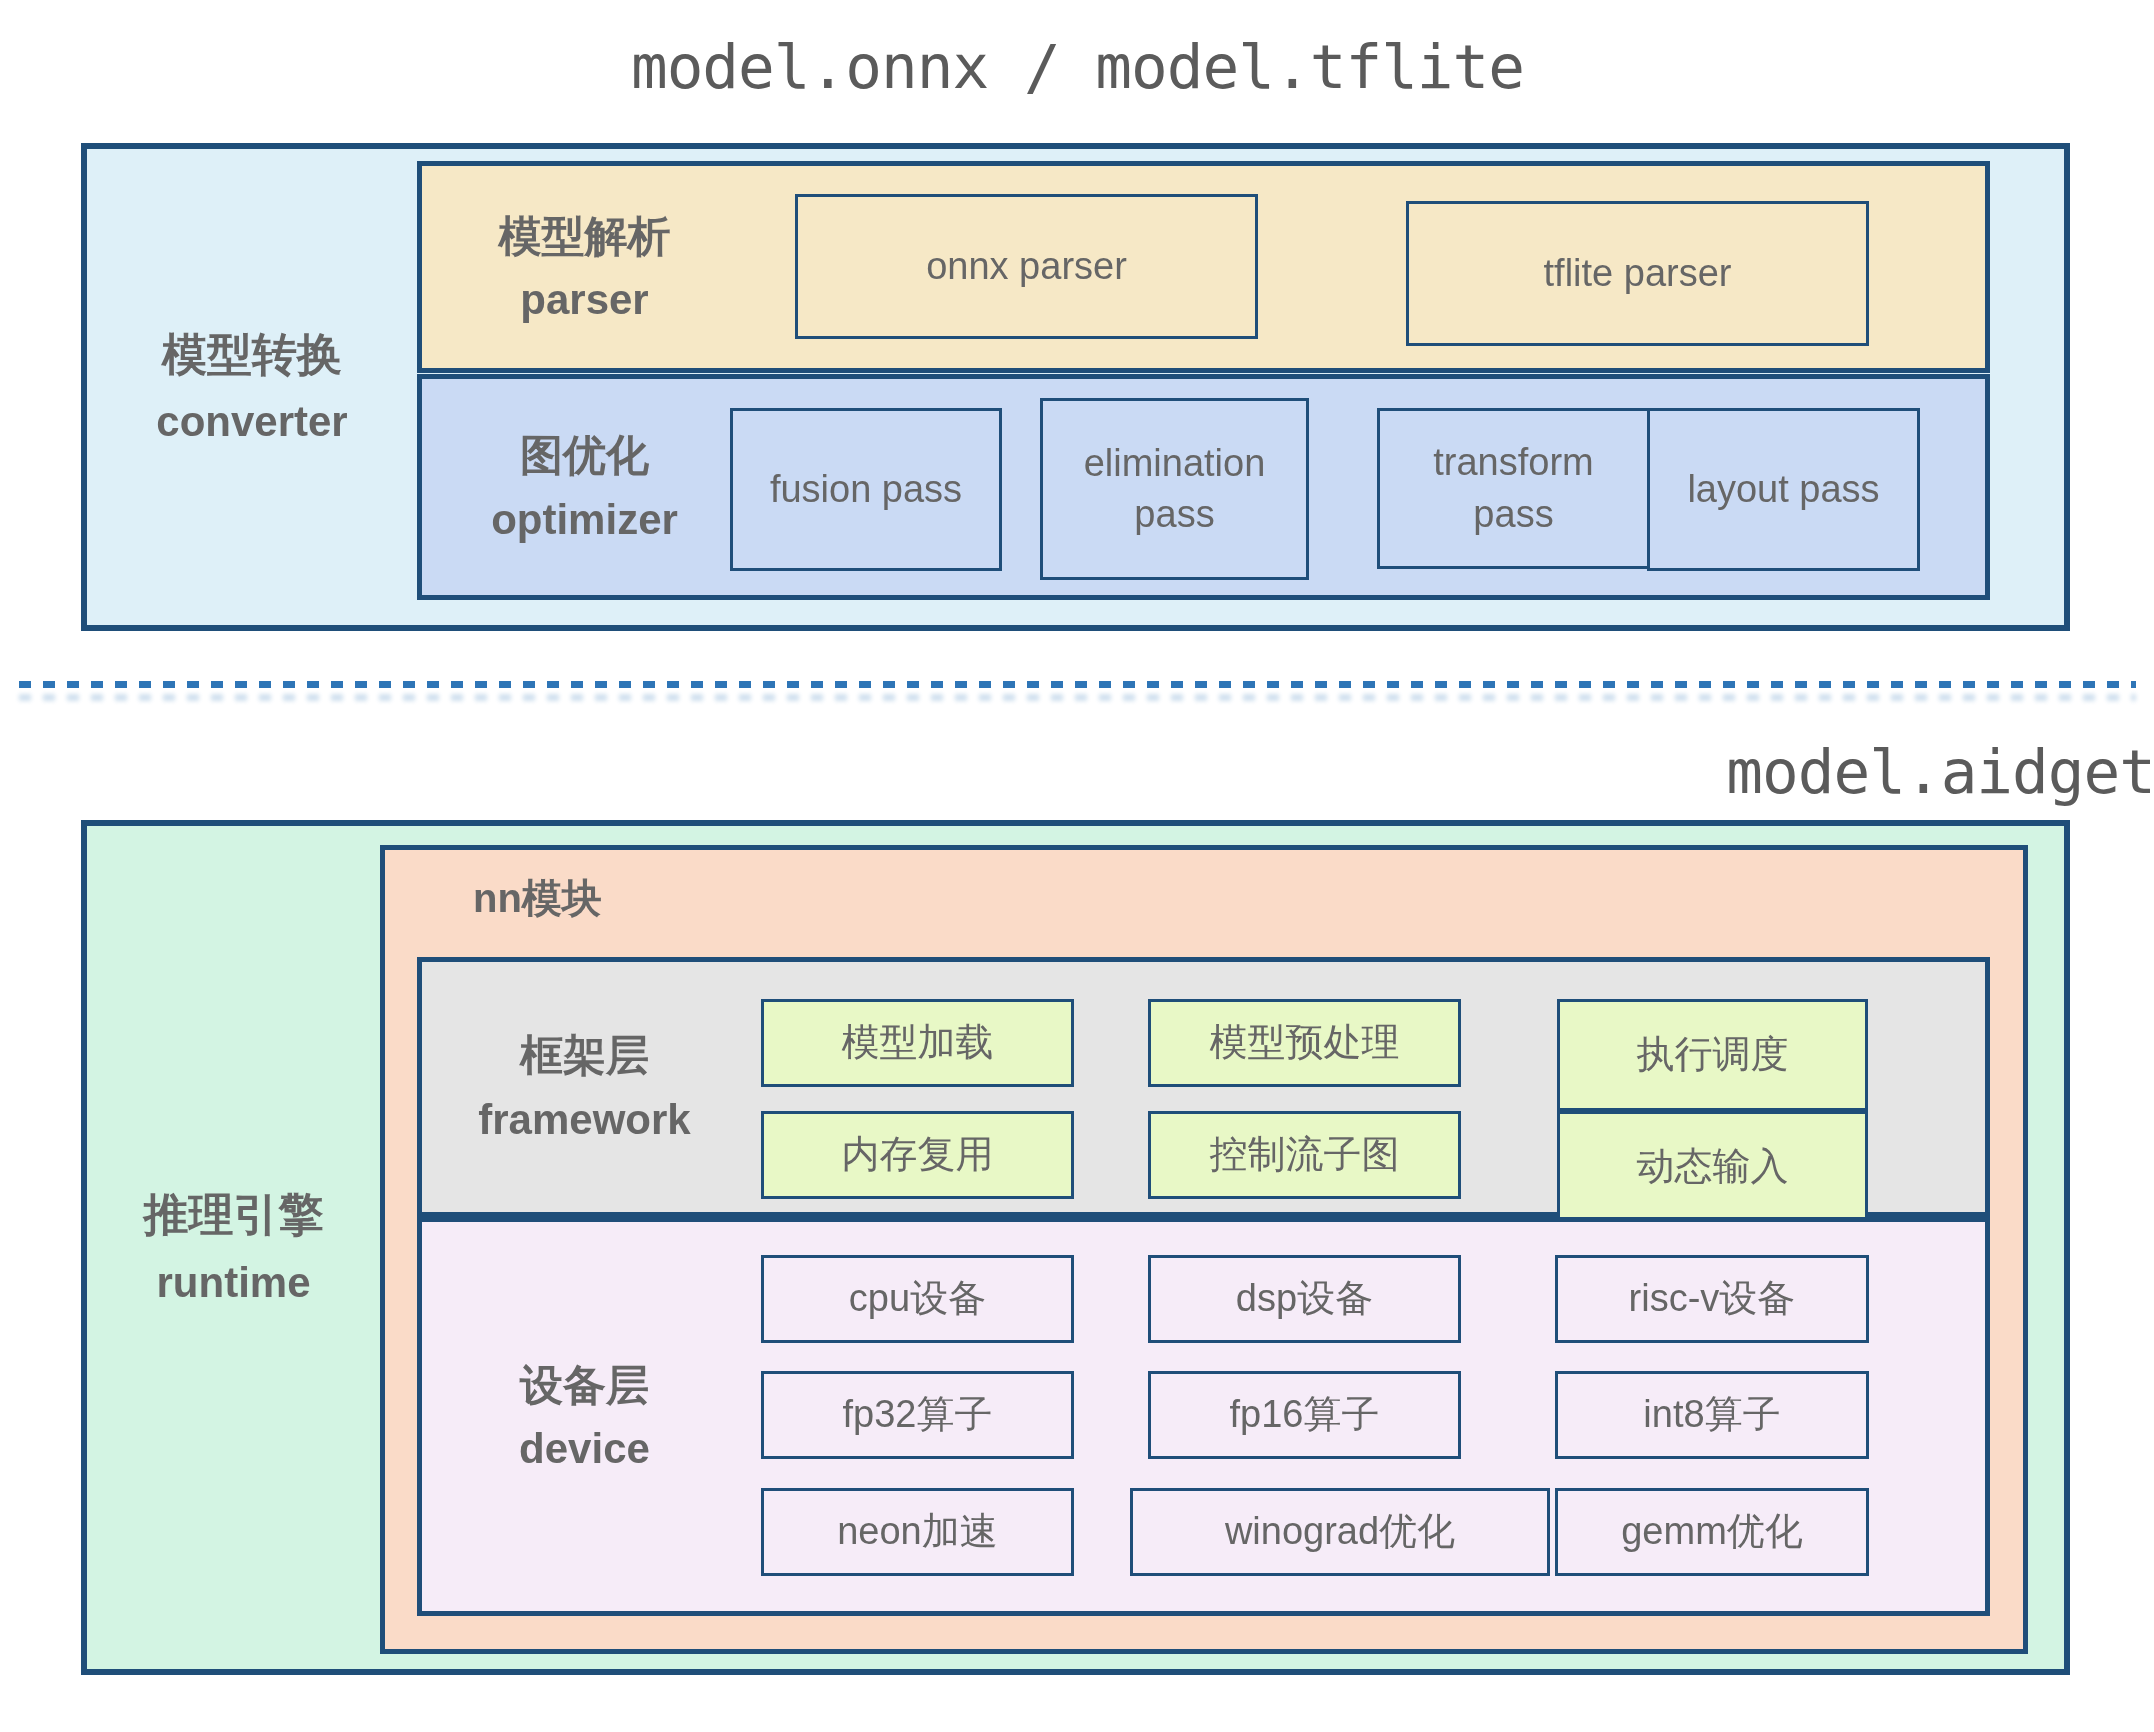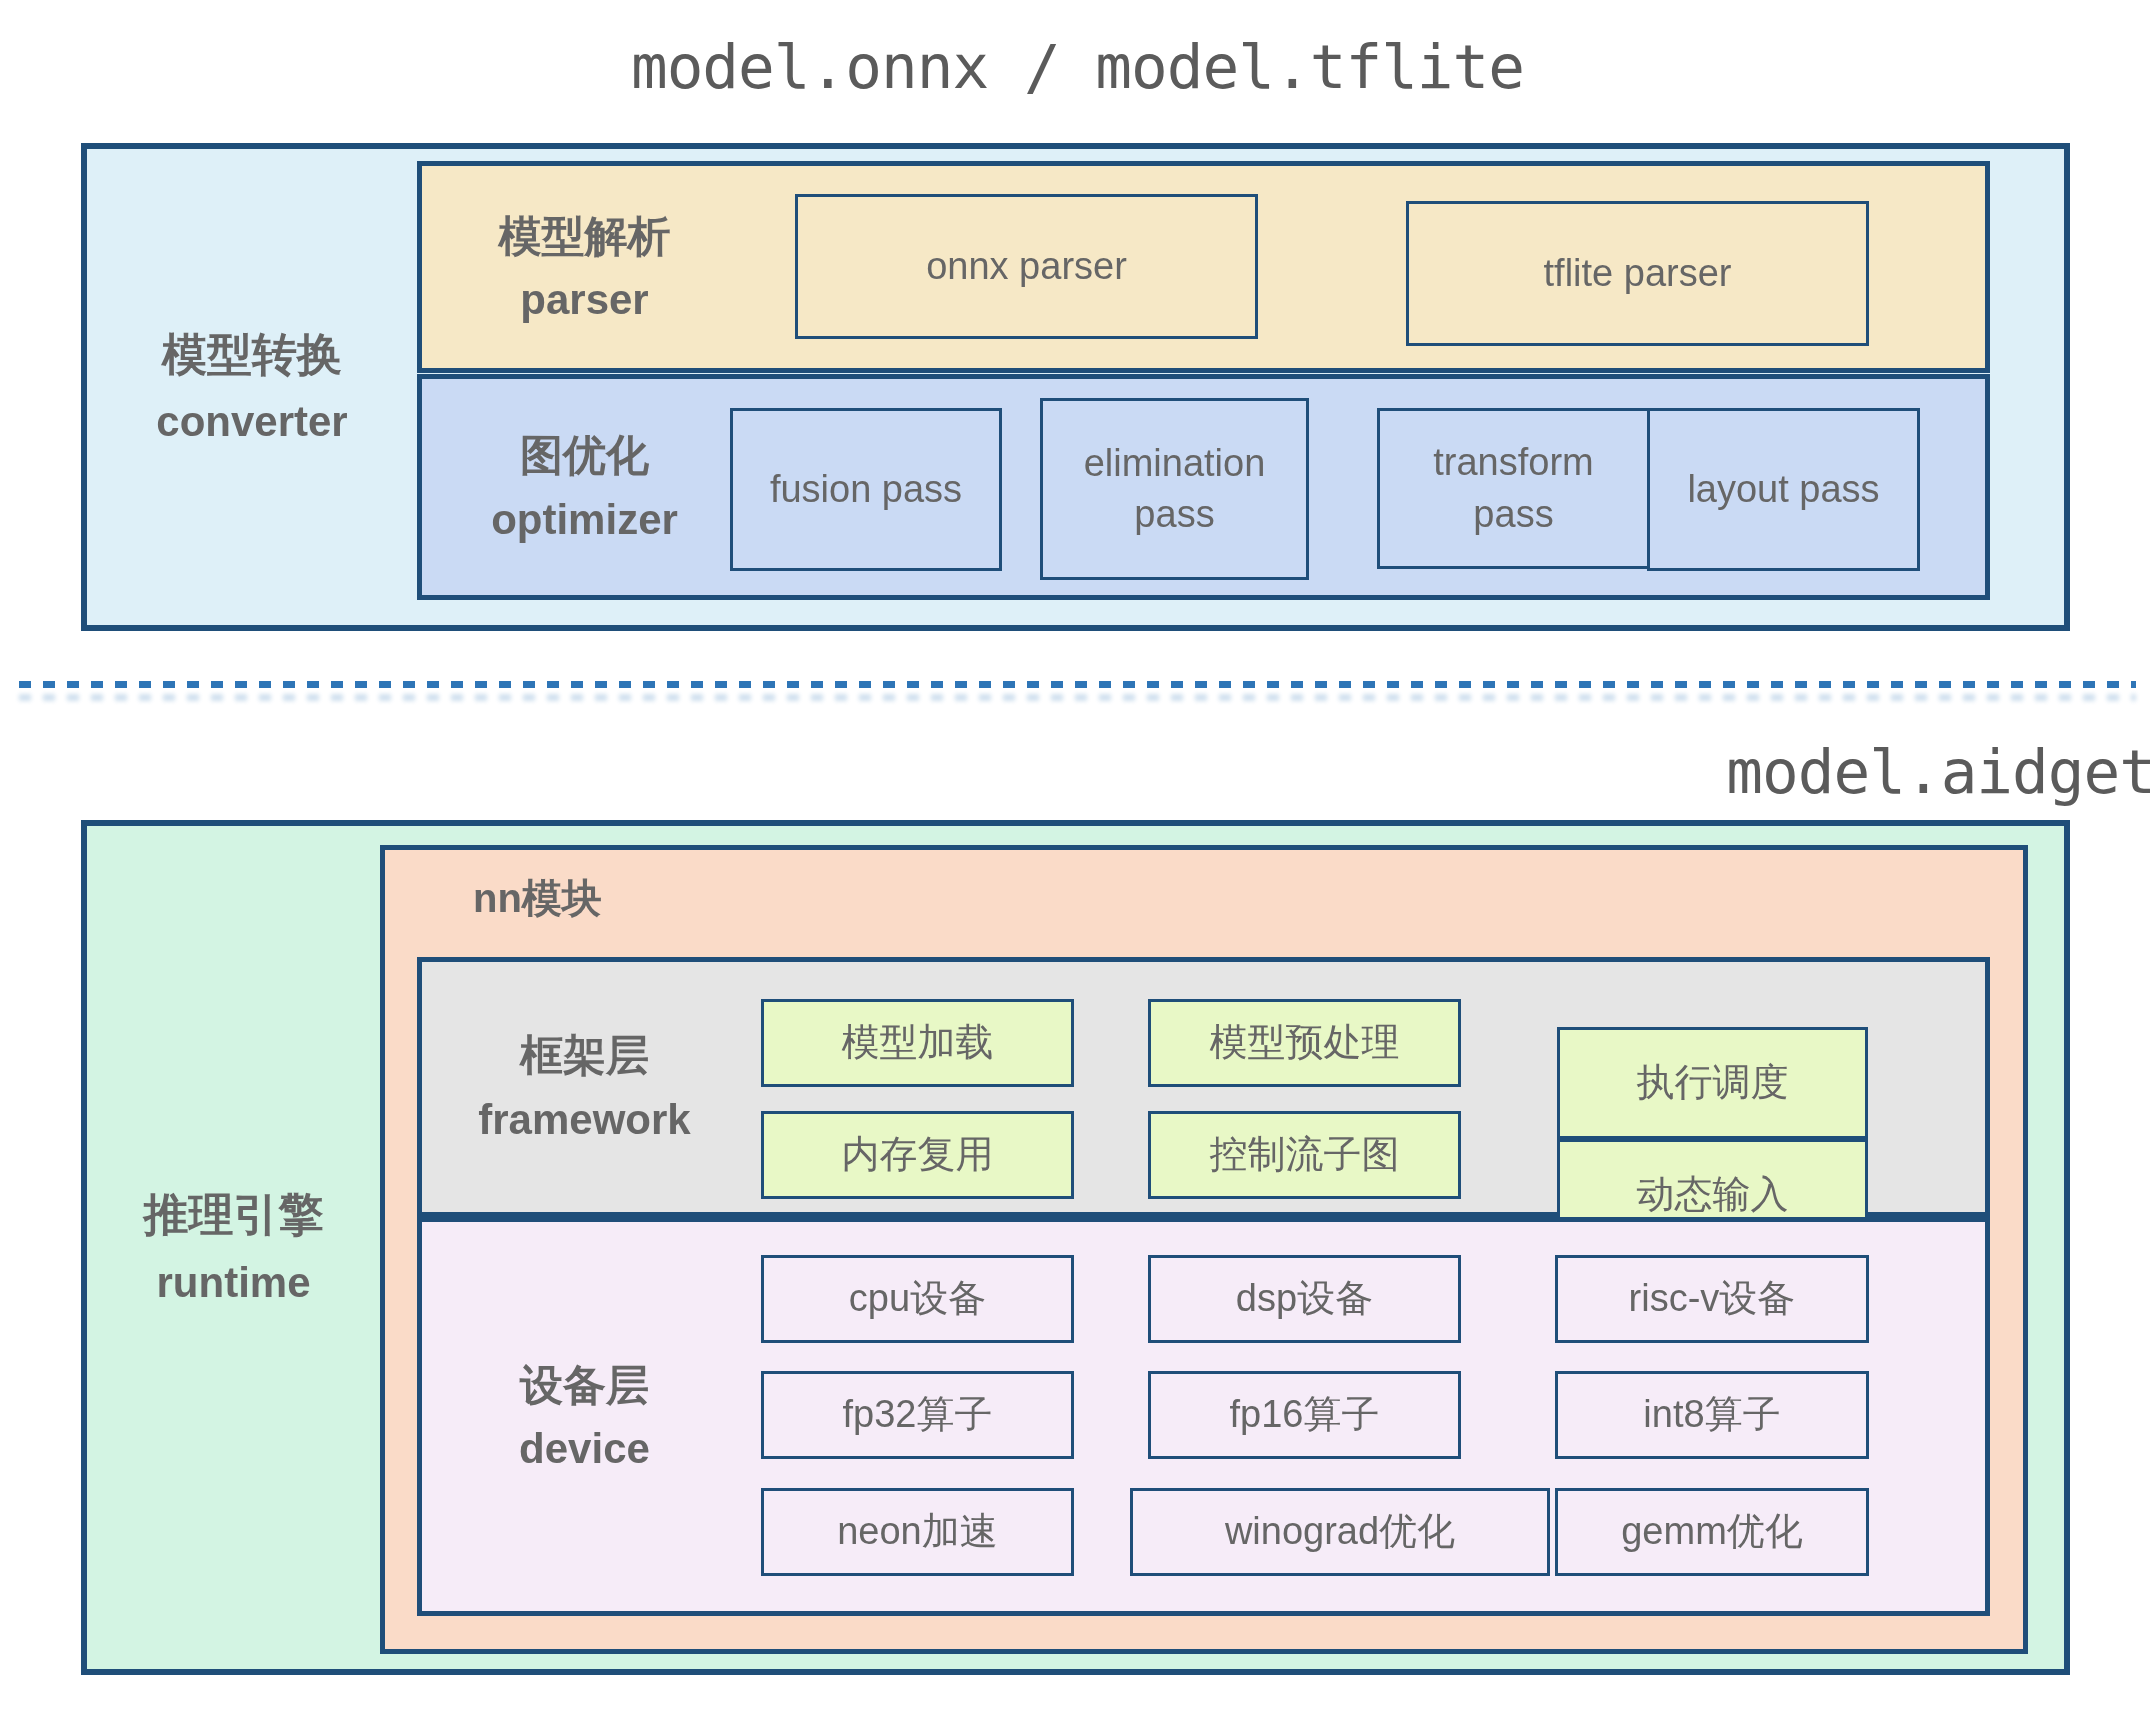--- a/index.html
+++ b/index.html
@@ -100,21 +100,21 @@
     left: 32px; top: 367px; width: 1573px; height: 399px;
     background: #f6ecf8; border: 5.7px solid #1f4e79;
   }
   .framework .cell { background: #e8f8c6; }
   .device .cell { background: #f6ecf8; }
 
   
   .f-r1 { top: 37px; }  .f-r2 { top: 149px; }
   .f-c1 { left: 339px;  width: 313px; height: 88px; }
   .f-c2 { left: 726px;  width: 313px; height: 88px; }
-  .f-c3 { left: 1135px; width: 311px; height: 112px; margin-top: 28px; }
+  .f-c3 { left: 1135px; width: 311px; height: 112px; }
 
   
   .d-r1 { top: 32.5px; }  .d-r2 { top: 149px; }  .d-r3 { top: 266px; }
   .d-c1 { left: 339px;  width: 313px; height: 88px; }
   .d-c2 { left: 726px;  width: 313px; height: 88px; }
   .d-c2w { left: 708px; width: 420px; height: 88px; }
   .d-c3 { left: 1133px; width: 314px; height: 88px; }
 </style>
 </head>
 <body>

